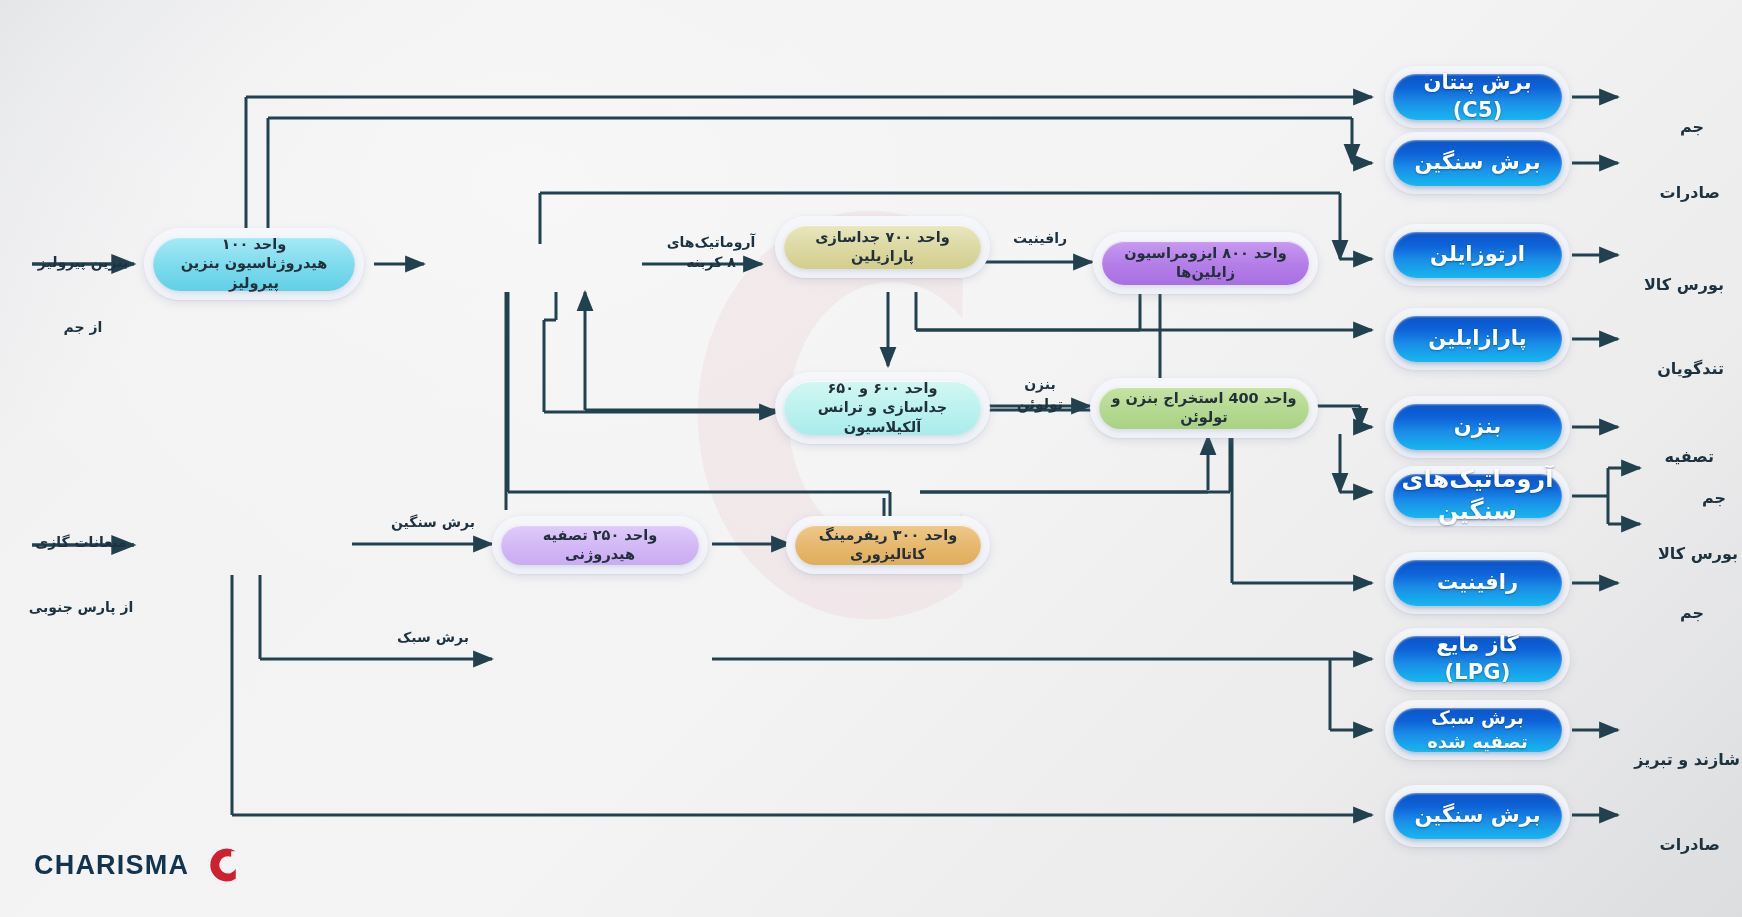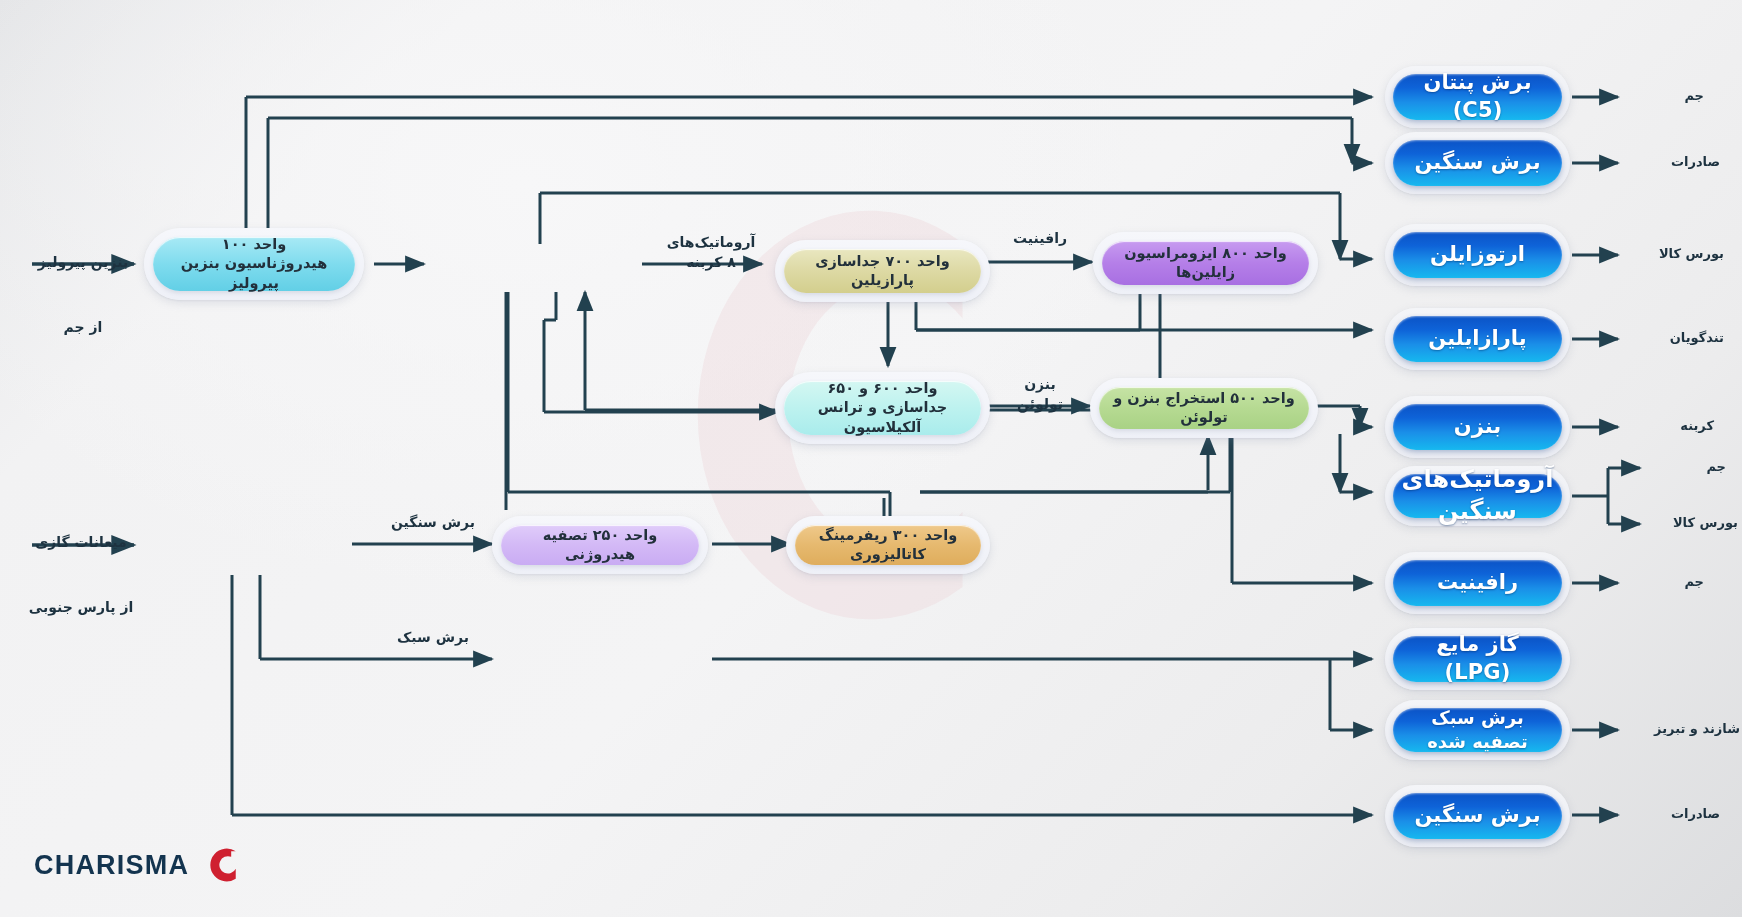--- a/index.html
+++ b/index.html
@@ -72,21 +72,21 @@
   .f-pink   > .inner{background:linear-gradient(180deg,#fcc6de 0%, #fbb0d1 50%, #f9a0c7 100%);}
   .f-violet > .inner{background:linear-gradient(180deg,#e0ccfa 0%, #d3b9f6 50%, #c9acf3 100%);}
   .f-orange > .inner{background:linear-gradient(180deg,#efc98b 0%, #e6b96f 50%, #dfad5c 100%);}
   .f-rose   > .inner{background:linear-gradient(180deg,#eab6c1 0%, #e3a0ae 50%, #dd94a4 100%);}
 
   
   .lbl{
     position:absolute;color:#1d3240;font-size:14px;font-weight:600;
     white-space:pre-line;text-align:center;line-height:1.45;
   }
-  .lbl.sm{font-size:13px;}
+  .lbl.sm{font-size:16px;margin-top:28px;}
 
   
   .logo{position:absolute;left:34px;top:845px;display:flex;align-items:center;gap:14px;}
   .logo .mark{width:40px;height:40px;}
   .logo .word{font-size:27px;font-weight:700;color:#13344f;letter-spacing:1.2px;font-family:"Liberation Sans",sans-serif;direction:ltr;}
 </style>
 </head>
 <body>
 
 <div id="stage">
@@ -216,35 +216,35 @@
     <div>میعانات گازی</div>
     <div style="margin-top:24px;">از پارس جنوبی</div>
   </div>
 
   <div class="chip proc f-cyan" style="left:144px;top:228px;width:220px;height:72px;">
     <div class="inner">واحد ۱۰۰
 هیدروژناسیون بنزین پیرولیز</div>
   </div>
 
 
-  <div class="chip proc f-khaki" style="left:775px;top:240px;width:215px;height:62px;">
+  <div class="chip proc f-khaki" style="left:775px;top:216px;width:215px;height:62px;">
     <div class="inner">واحد ۷۰۰ جداسازی پارازیلین</div>
   </div>
 
   <div class="chip proc f-purple" style="left:1093px;top:232px;width:225px;height:62px;">
     <div class="inner">واحد ۸۰۰ ایزومراسیون زایلین‌ها</div>
   </div>
 
   <div class="chip proc f-mint" style="left:775px;top:372px;width:215px;height:72px;">
     <div class="inner">واحد ۶۰۰ و ۶۵۰
 جداسازی و ترانس آلکیلاسیون</div>
   </div>
 
   <div class="chip proc f-green" style="left:1090px;top:378px;width:228px;height:60px;">
-    <div class="inner">واحد ۵۰۰ استخراج بنزن و تولوئن</div>
+    <div class="inner">واحد 400 استخراج بنزن و تولوئن</div>
   </div>
 
 
   <div class="chip proc f-violet" style="left:492px;top:516px;width:216px;height:58px;">
     <div class="inner">واحد ۲۵۰ تصفیه هیدروژنی</div>
   </div>
 
   <div class="chip proc f-orange" style="left:786px;top:516px;width:204px;height:58px;">
     <div class="inner">واحد ۳۰۰ ریفرمینگ کاتالیزوری</div>
   </div>
@@ -286,21 +286,21 @@
     <div class="inner" style="font-size:18px;">برش سبک تصفیه شده</div>
   </div>
   <div class="chip out" style="left:1385px;top:785px;width:185px;height:62px;">
     <div class="inner">برش سنگین</div>
   </div>
 
   <div class="lbl sm" style="left:1624px;top:87px;width:80px;text-align:right;">جم</div>
   <div class="lbl sm" style="left:1624px;top:153px;width:96px;text-align:right;">صادرات</div>
   <div class="lbl sm" style="left:1624px;top:245px;width:100px;text-align:right;">بورس کالا</div>
   <div class="lbl sm" style="left:1624px;top:329px;width:100px;text-align:right;">تندگویان</div>
-  <div class="lbl sm" style="left:1624px;top:417px;width:90px;text-align:right;">کربنه</div>
+  <div class="lbl sm" style="left:1624px;top:417px;width:90px;text-align:right;">تصفیه</div>
   <div class="lbl sm" style="left:1646px;top:458px;width:80px;text-align:right;">جم</div>
   <div class="lbl sm" style="left:1646px;top:514px;width:92px;text-align:right;">بورس کالا</div>
   <div class="lbl sm" style="left:1624px;top:573px;width:80px;text-align:right;">جم</div>
   <div class="lbl sm" style="left:1624px;top:720px;width:116px;text-align:right;">شازند و تبریز</div>
   <div class="lbl sm" style="left:1624px;top:805px;width:96px;text-align:right;">صادرات</div>
 
   <div class="logo">
     <span class="mark">
       <svg viewBox="0 0 44 44" xmlns="http://www.w3.org/2000/svg" aria-hidden="true">
         <path d="M36 7 A18 18 0 1 0 36 37 L36 26 A9.5 9.5 0 1 1 31 13 L31 7 Z" fill="#cf2030"></path>

